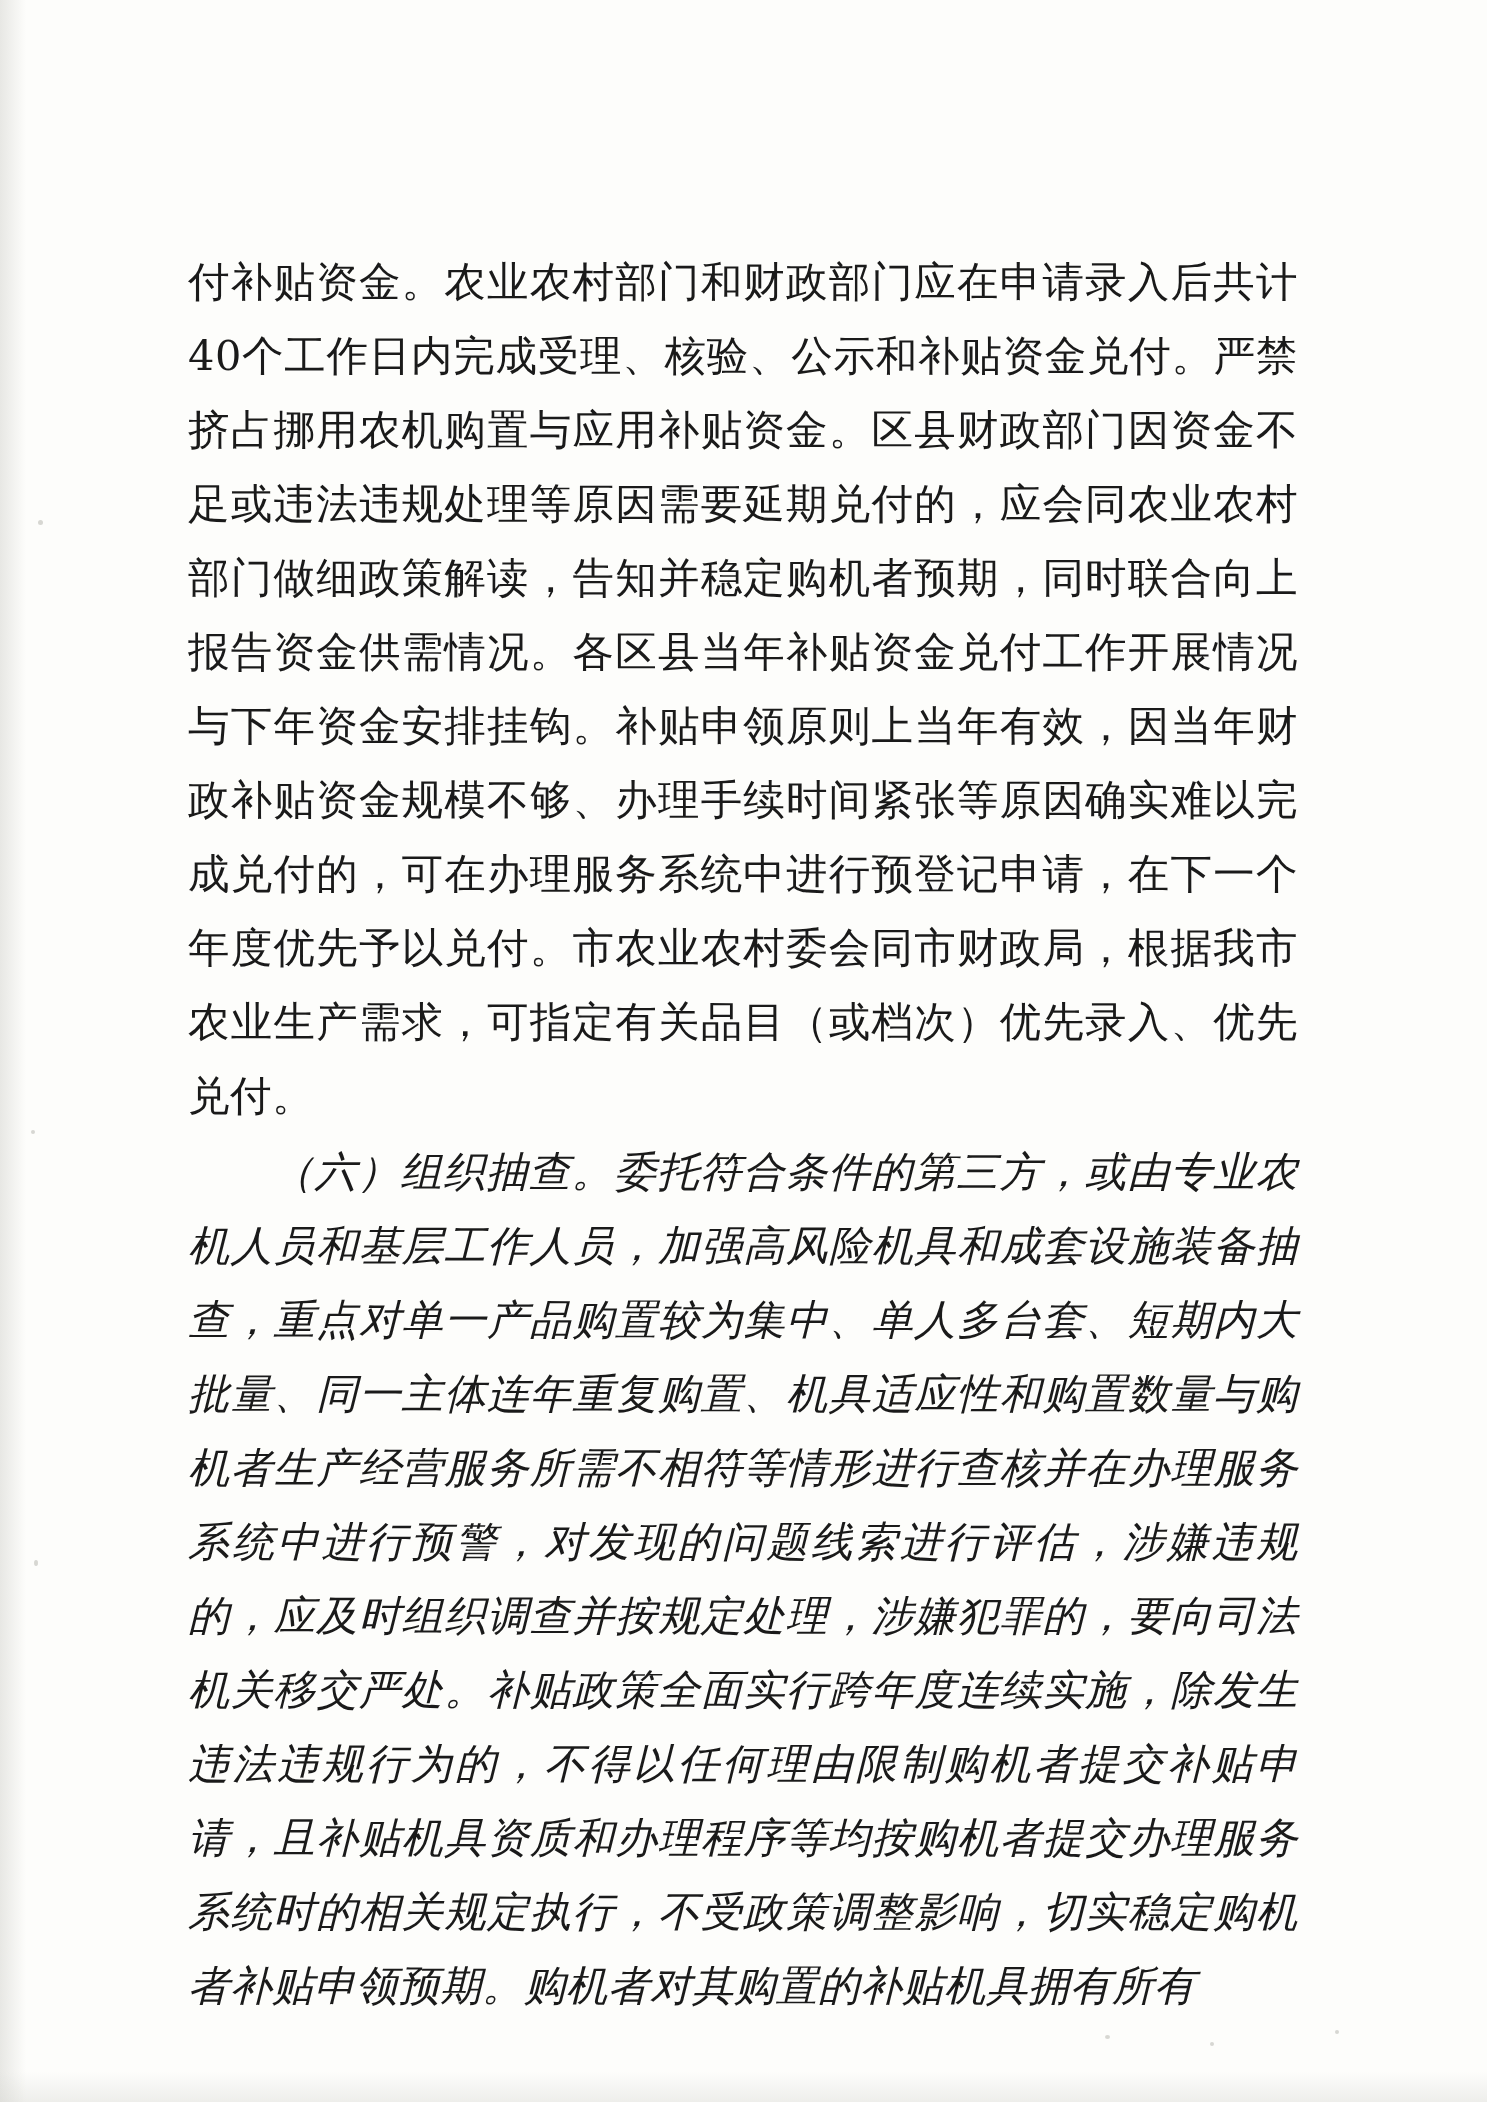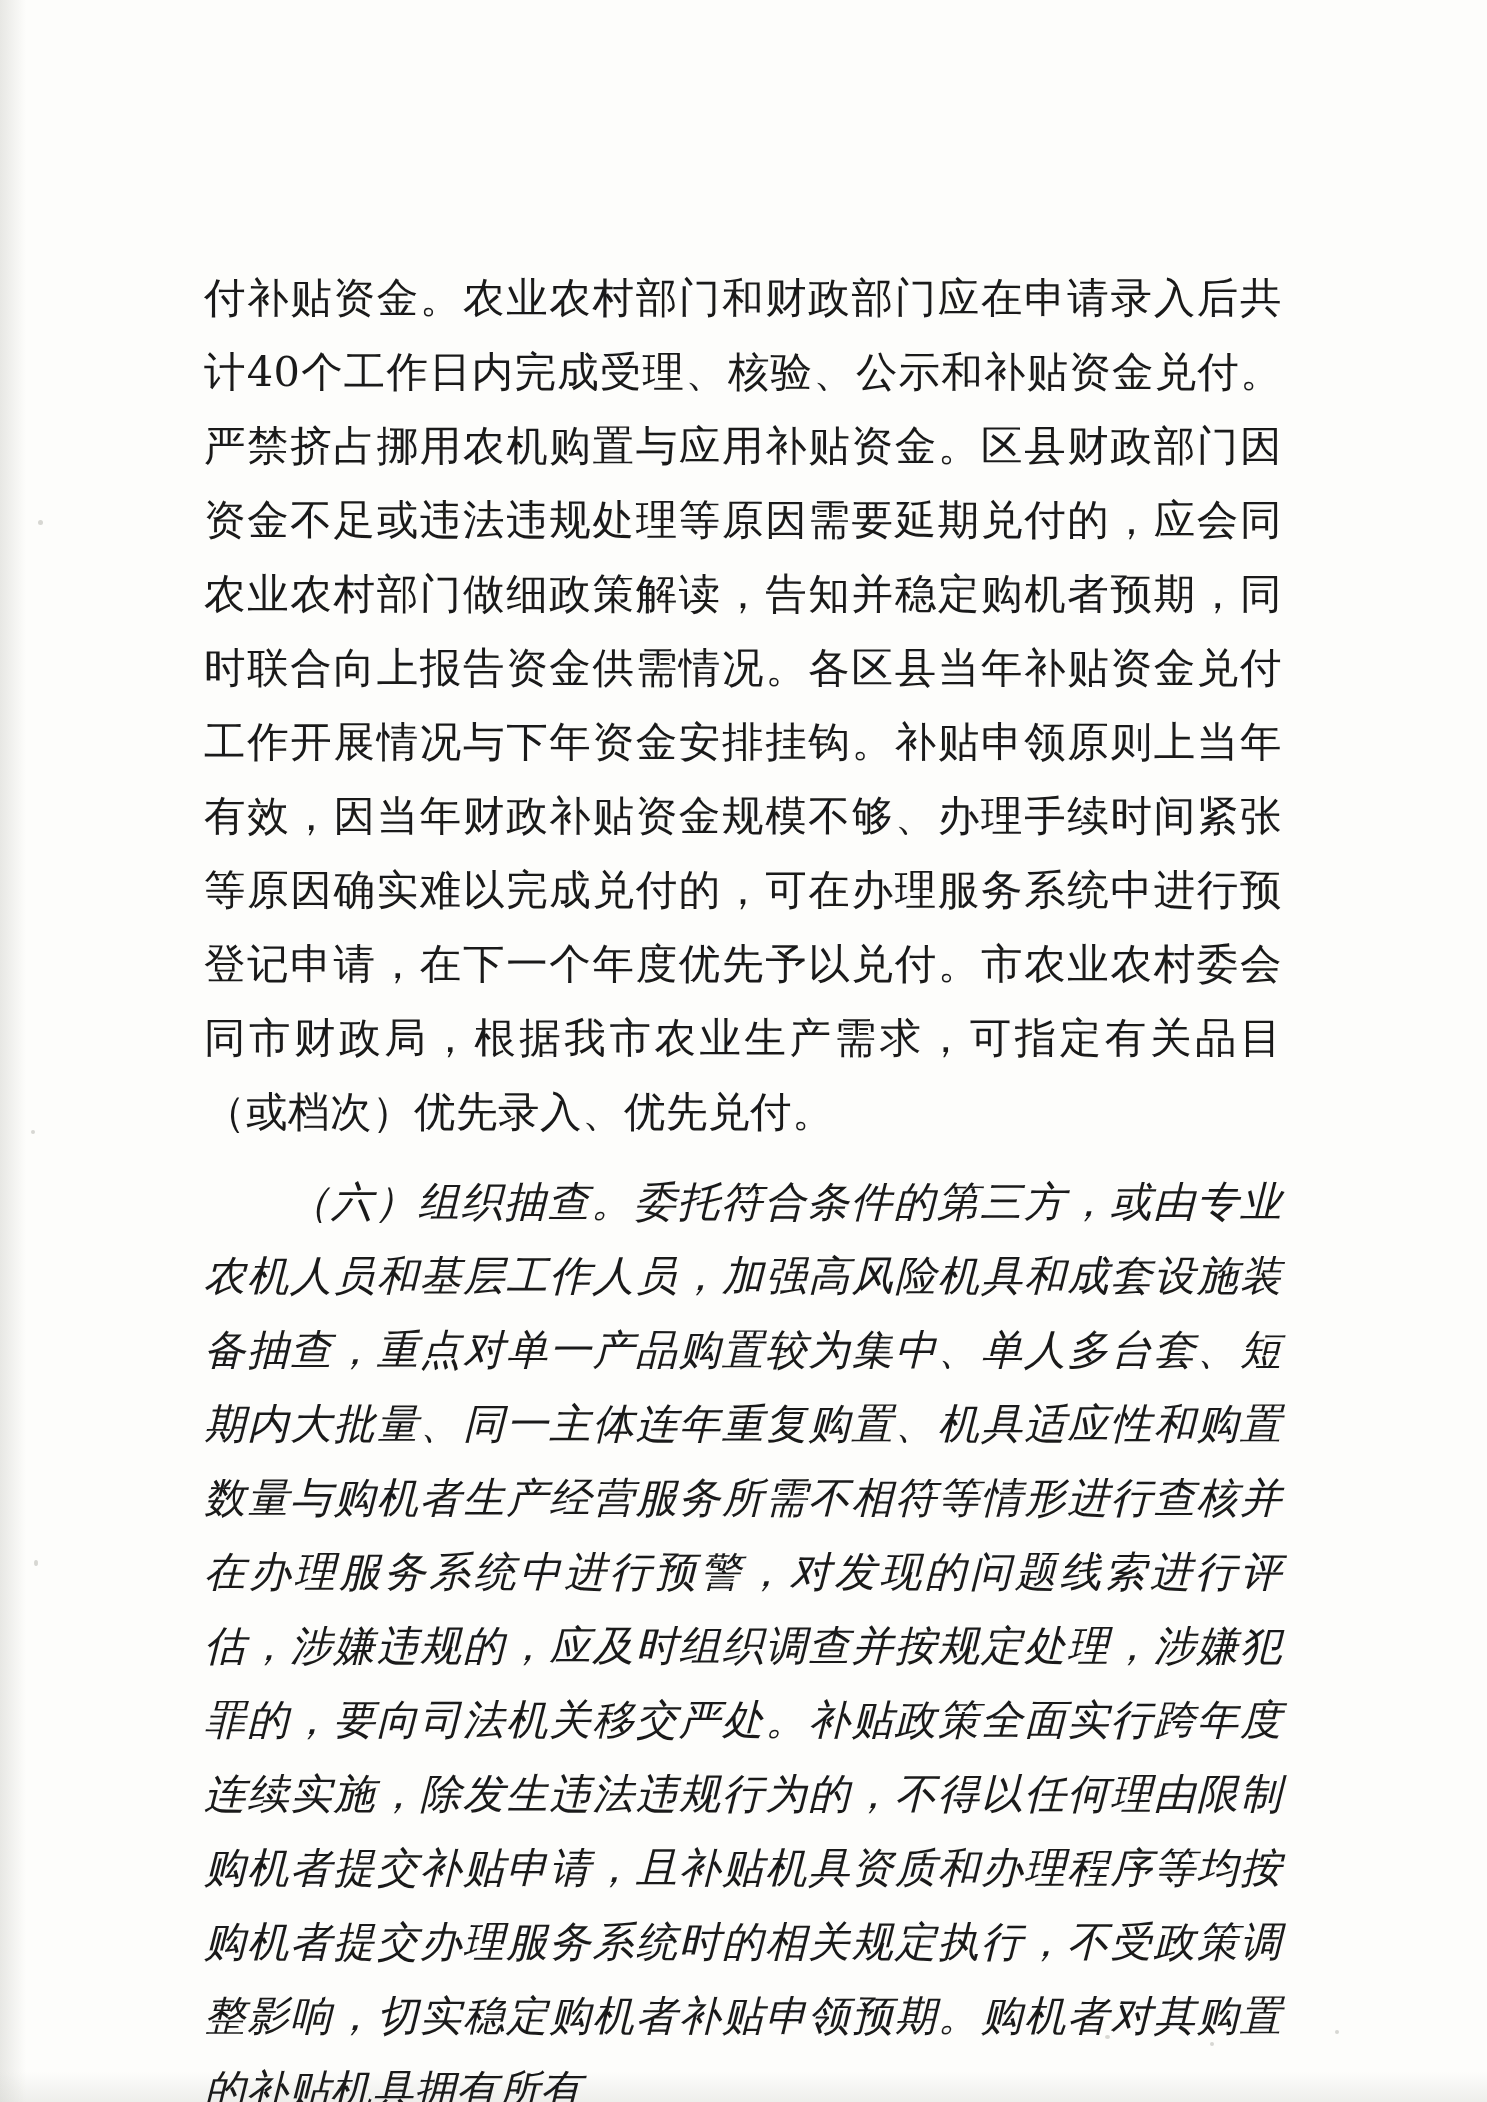--- a/index.html
+++ b/index.html
@@ -24,21 +24,21 @@
     width: 1110px;
   }
   .para {
     font-family: "DejaVu Serif", serif;
     font-size: 41.5px;
     line-height: 74px;
     color: #1a1a1a;
     text-align: justify;
     text-justify: inter-ideograph;
     letter-spacing: 0.5px;
-    margin: 16px;
+    margin: 0;
     padding: 0;
   }
   .para + .para {
     margin-top: 2px;
     font-style: italic;
   }
   .indent {
     text-indent: 84px;
   }
   .page-number {

